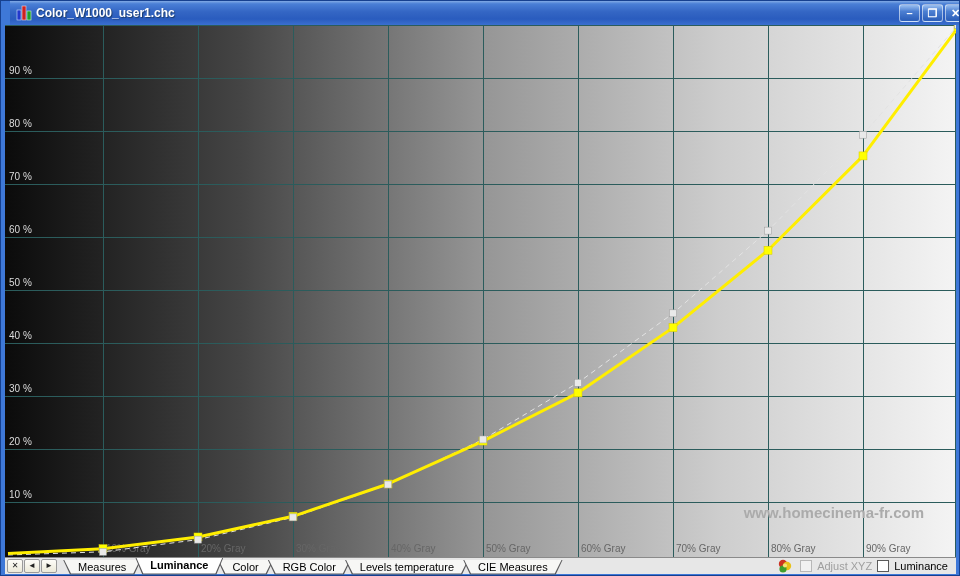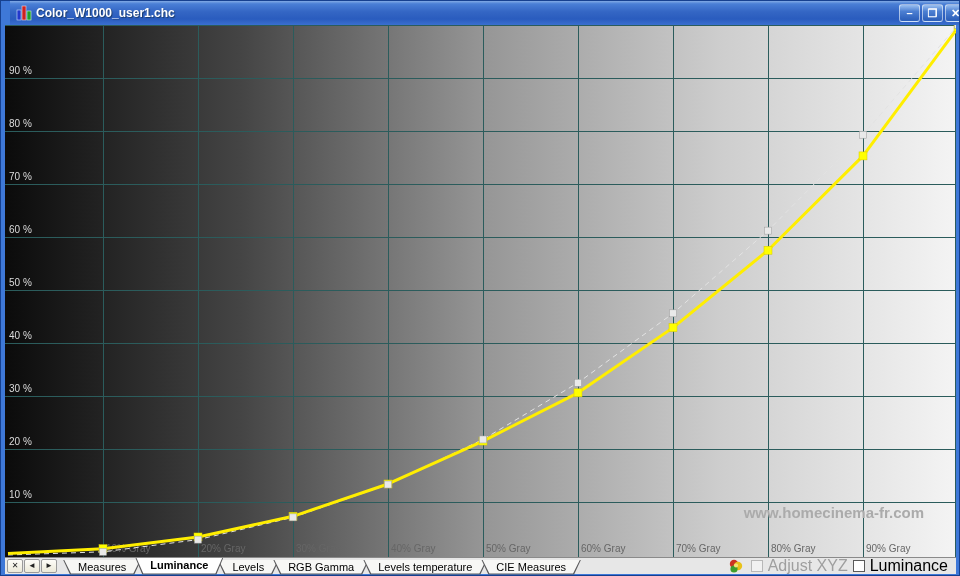--- a/index.html
+++ b/index.html
@@ -28,21 +28,21 @@
   .tab{position:relative;height:15px;margin-right:-6px;background:#58585a;
     clip-path:polygon(0 0,100% 0,calc(100% - 7px) 100%,7px 100%);}
   .tab-inner{display:block;height:100%;background:#f7f7f5;color:#000;
     clip-path:polygon(1px 0,calc(100% - 1px) 0,calc(100% - 8px) calc(100% - 1px),8px calc(100% - 1px));
     padding:1px 15px 4px 15px;font-size:11px;line-height:13px;white-space:nowrap;}
   .tab.active{height:17px;z-index:5;}
   .tab.active .tab-inner{background:#ffffff;font-weight:bold;}
   .status{margin-left:auto;display:flex;align-items:center;gap:5px;padding-right:8px;}
   .cb{width:12px;height:12px;background:#fff;border:1px solid #5a5a5a;flex:0 0 auto;}
   .cb.disabled{background:#f1f1f1;border-color:#b8b8b8;}
-  .lbl{font-size:16px;color:#000;}
+  .lbl{font-size:11px;color:#000;}
   .lbl.disabled{color:#9f9f9f;}
   .status-icon{width:16px;height:15px;margin-right:2px;}
 </style>
 </head>
 <body>
 
 <div class="window">
 
   <div class="titlebar">
     <svg class="app-icon" viewBox="0 0 16 16">
@@ -141,24 +141,24 @@
         <div class="navbtn">►</div>
       </div>
     <div class="tab-strip">
         <div class="tab">
           <span class="tab-inner">Measures</span>
         </div>
         <div class="tab active">
           <span class="tab-inner">Luminance</span>
         </div>
         <div class="tab">
-          <span class="tab-inner">Levels</span>
+          <span class="tab-inner">Color</span>
         </div>
         <div class="tab">
-          <span class="tab-inner">RGB Gamma</span>
+          <span class="tab-inner">RGB Color</span>
         </div>
         <div class="tab">
           <span class="tab-inner">Levels temperature</span>
         </div>
         <div class="tab">
           <span class="tab-inner">CIE Measures</span>
         </div>
       </div>
     <div class="status">
       <svg class="status-icon" viewBox="0 0 16 15">

